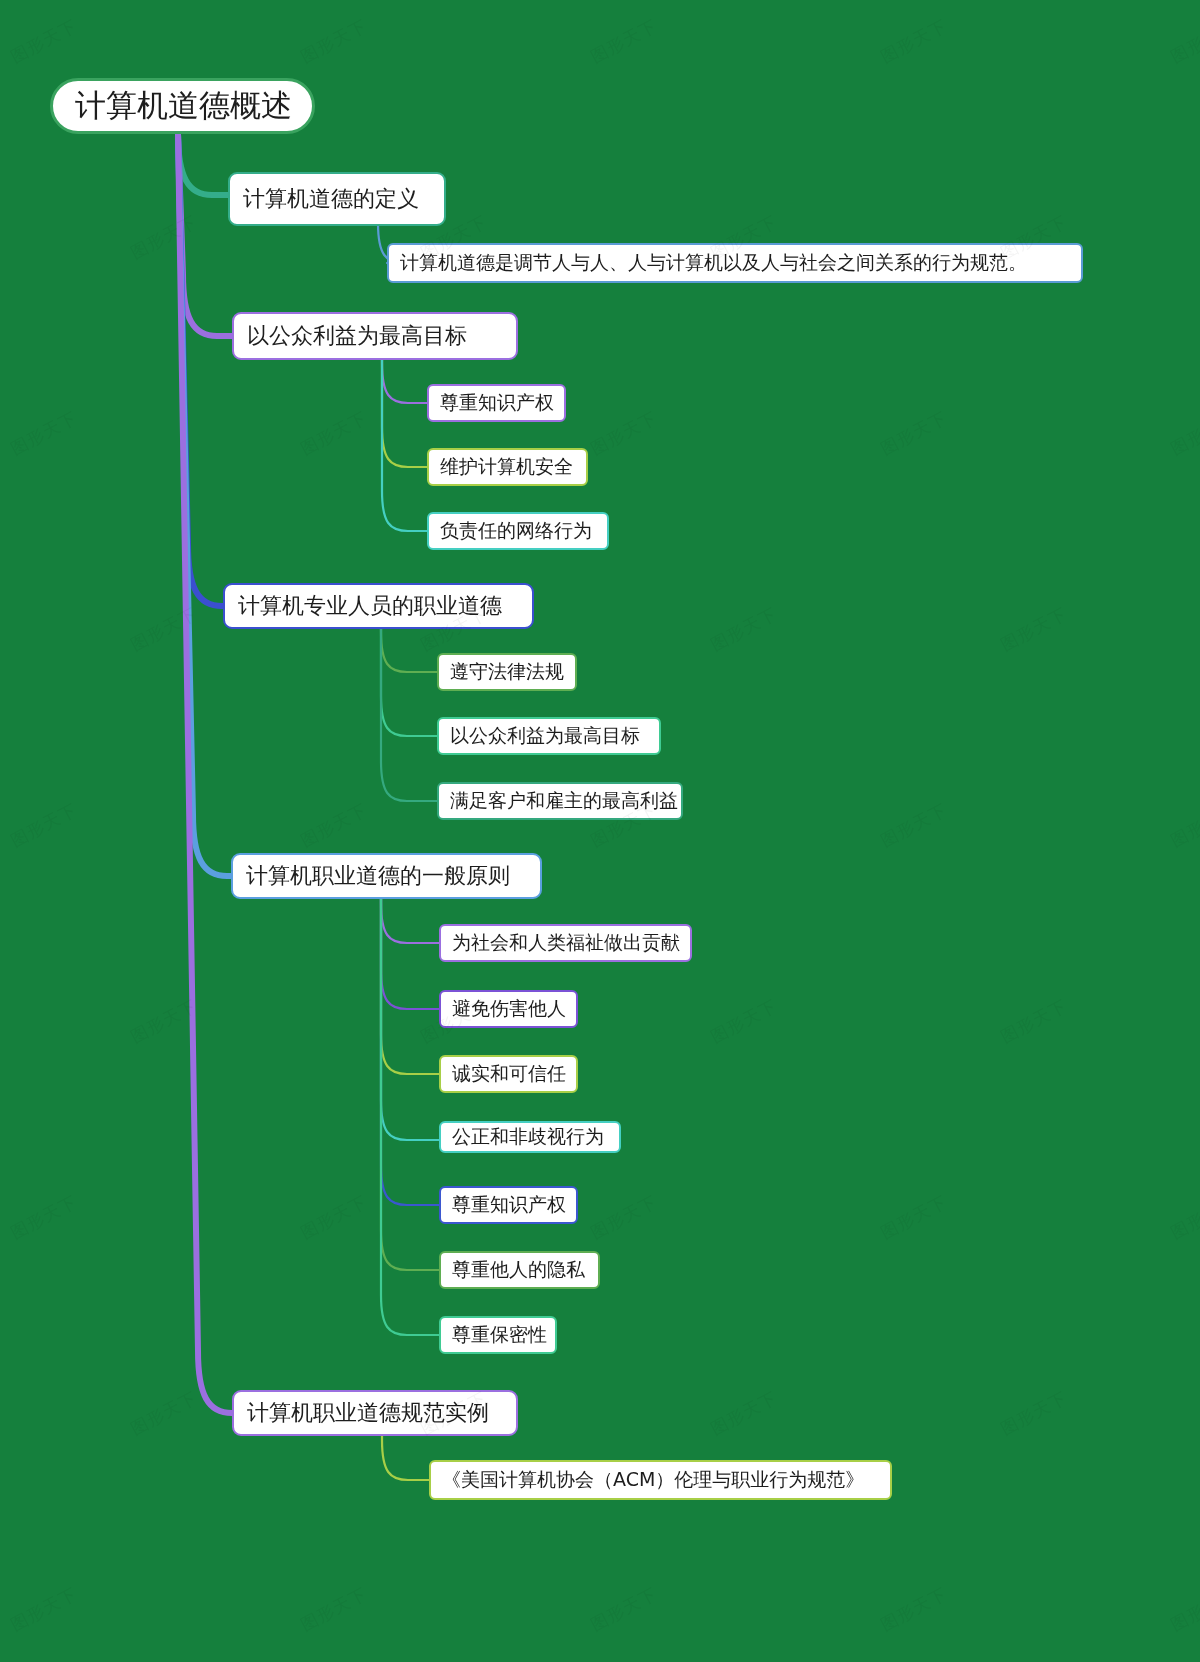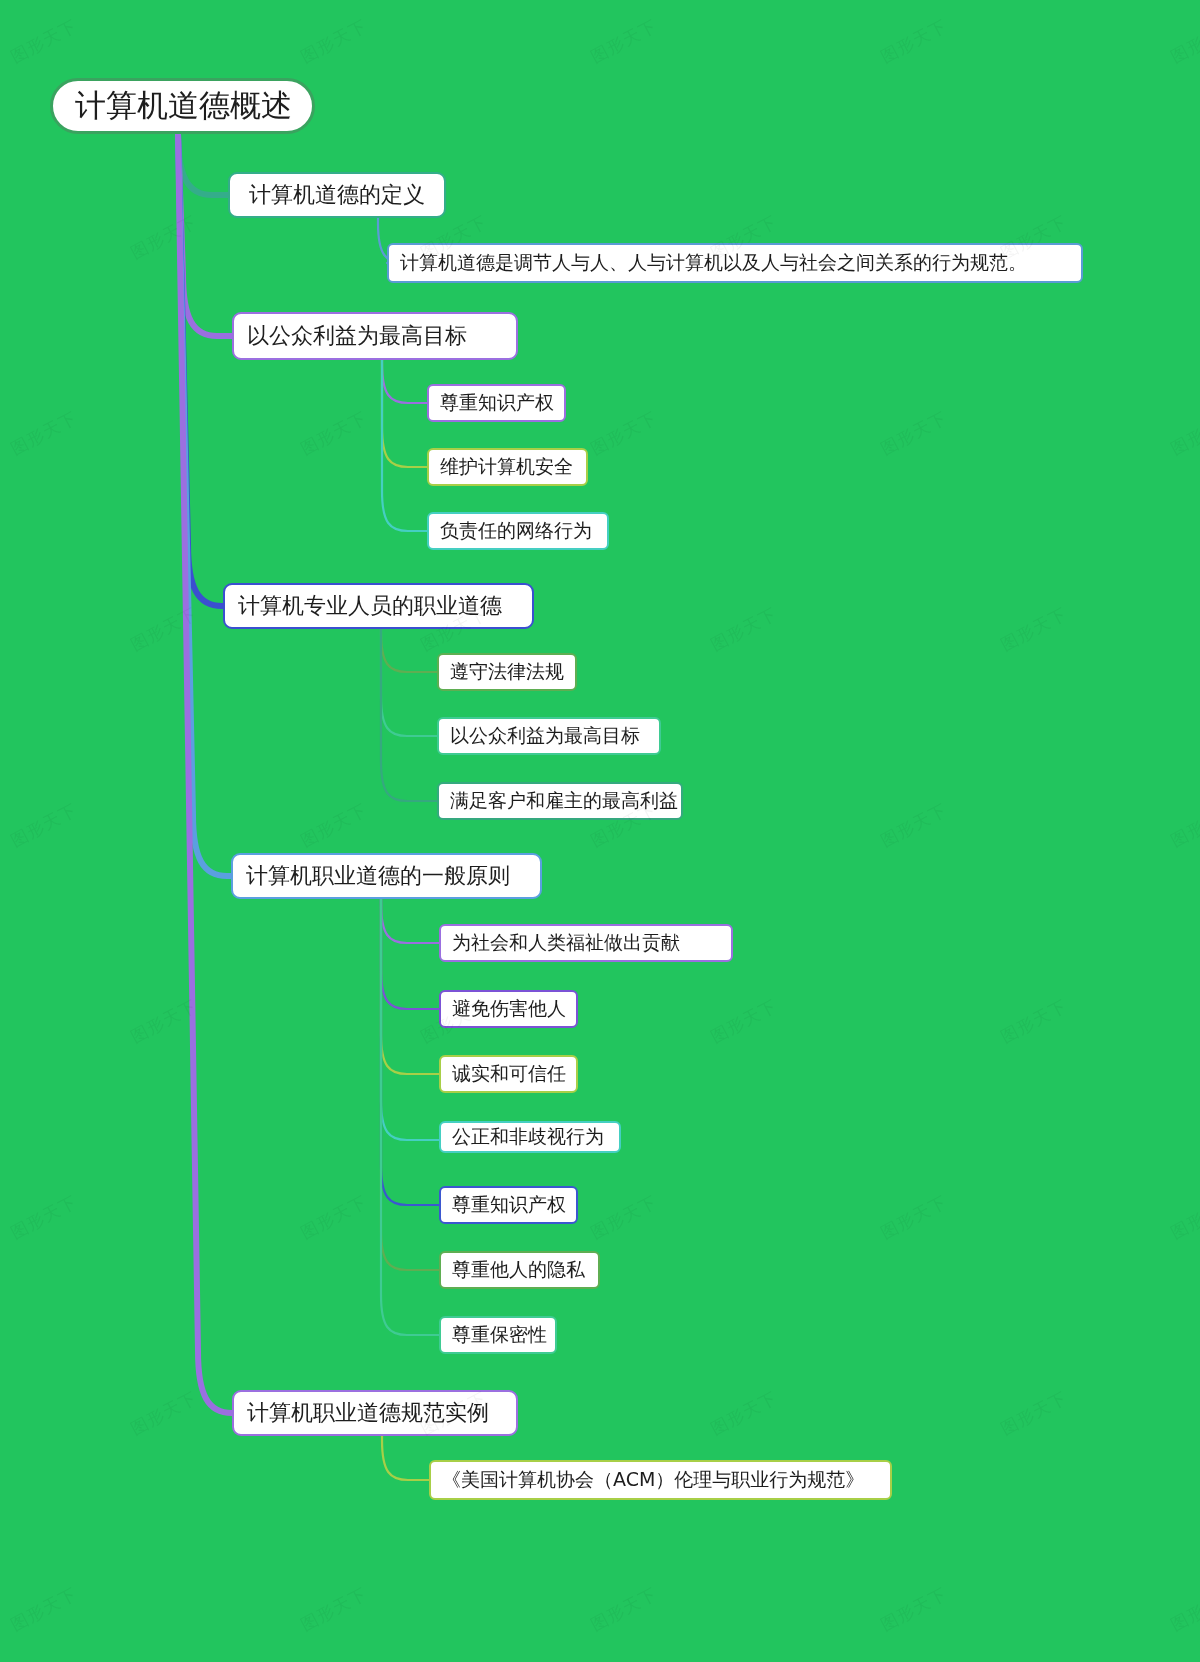--- a/index.html
+++ b/index.html
@@ -10,21 +10,21 @@
     width: 1200px;
     height: 1662px;
     background: #fdf8e3;
     font-family: "Liberation Sans", "DejaVu Sans", sans-serif;
     overflow: hidden;
   }
   #mindmap {
     position: relative;
     width: 1200px;
     height: 1662px;
-    background: #22c55e;
+    background: #15803d;
   }
   #watermarks {
     position: absolute;
     left: 0; top: 0;
     width: 1200px; height: 1662px;
     pointer-events: none;
     z-index: 3;
   }
   .wm {
     position: absolute;
@@ -159,21 +159,21 @@
              L 232 1413" stroke="#9b6fe0" stroke-width="6" fill="none" stroke-linecap="round"></path>
       <path d="M 382 1436
                 L 382 1440
                 C 382 1472, 390 1480, 408 1480
                 L 429 1480" stroke="#a8cf47" stroke-width="2.2" fill="none" stroke-linecap="round"></path>
     </svg>
   <div id="nodes-layer">
       <div class="node root" style="left: 50px; top: 78px; width: 265px; height: 56px; border-color: rgb(58, 163, 95);">
         <span>计算机道德概述</span>
       </div>
-      <div class="node level1" style="left: 228px; top: 172px; width: 218px; height: 46px; border-color: rgb(52, 173, 138); justify-content: center;">
+      <div class="node level1" style="left: 228px; top: 172px; width: 218px; height: 54px; border-color: rgb(52, 173, 138);">
         <span>计算机道德的定义</span>
       </div>
       <div class="node level2" style="left: 387px; top: 243px; width: 696px; height: 40px; border-color: rgb(91, 155, 213);">
         <span>计算机道德是调节人与人、人与计算机以及人与社会之间关系的行为规范。</span>
       </div>
       <div class="node level1" style="left: 232px; top: 312px; width: 286px; height: 48px; border-color: rgb(155, 111, 224);">
         <span>以公众利益为最高目标</span>
       </div>
       <div class="node level2" style="left: 427px; top: 384px; width: 139px; height: 38px; border-color: rgb(155, 111, 224);">
         <span>尊重知识产权</span>
@@ -192,21 +192,21 @@
       </div>
       <div class="node level2" style="left: 437px; top: 717px; width: 224px; height: 38px; border-color: rgb(63, 203, 147);">
         <span>以公众利益为最高目标</span>
       </div>
       <div class="node level2" style="left: 437px; top: 782px; width: 246px; height: 38px; border-color: rgb(53, 169, 127);">
         <span>满足客户和雇主的最高利益</span>
       </div>
       <div class="node level1" style="left: 231px; top: 853px; width: 311px; height: 46px; border-color: rgb(91, 159, 224);">
         <span>计算机职业道德的一般原则</span>
       </div>
-      <div class="node level2" style="left: 439px; top: 924px; width: 294px; height: 38px; border-color: rgb(155, 111, 224);">
+      <div class="node level2" style="left: 439px; top: 924px; width: 253px; height: 38px; border-color: rgb(155, 111, 224);">
         <span>为社会和人类福祉做出贡献</span>
       </div>
       <div class="node level2" style="left: 439px; top: 990px; width: 139px; height: 38px; border-color: rgb(123, 82, 214);">
         <span>避免伤害他人</span>
       </div>
       <div class="node level2" style="left: 439px; top: 1055px; width: 139px; height: 38px; border-color: rgb(168, 207, 71);">
         <span>诚实和可信任</span>
       </div>
       <div class="node level2" style="left: 439px; top: 1121px; width: 182px; height: 32px; border-color: rgb(69, 207, 194);">
         <span>公正和非歧视行为</span>

